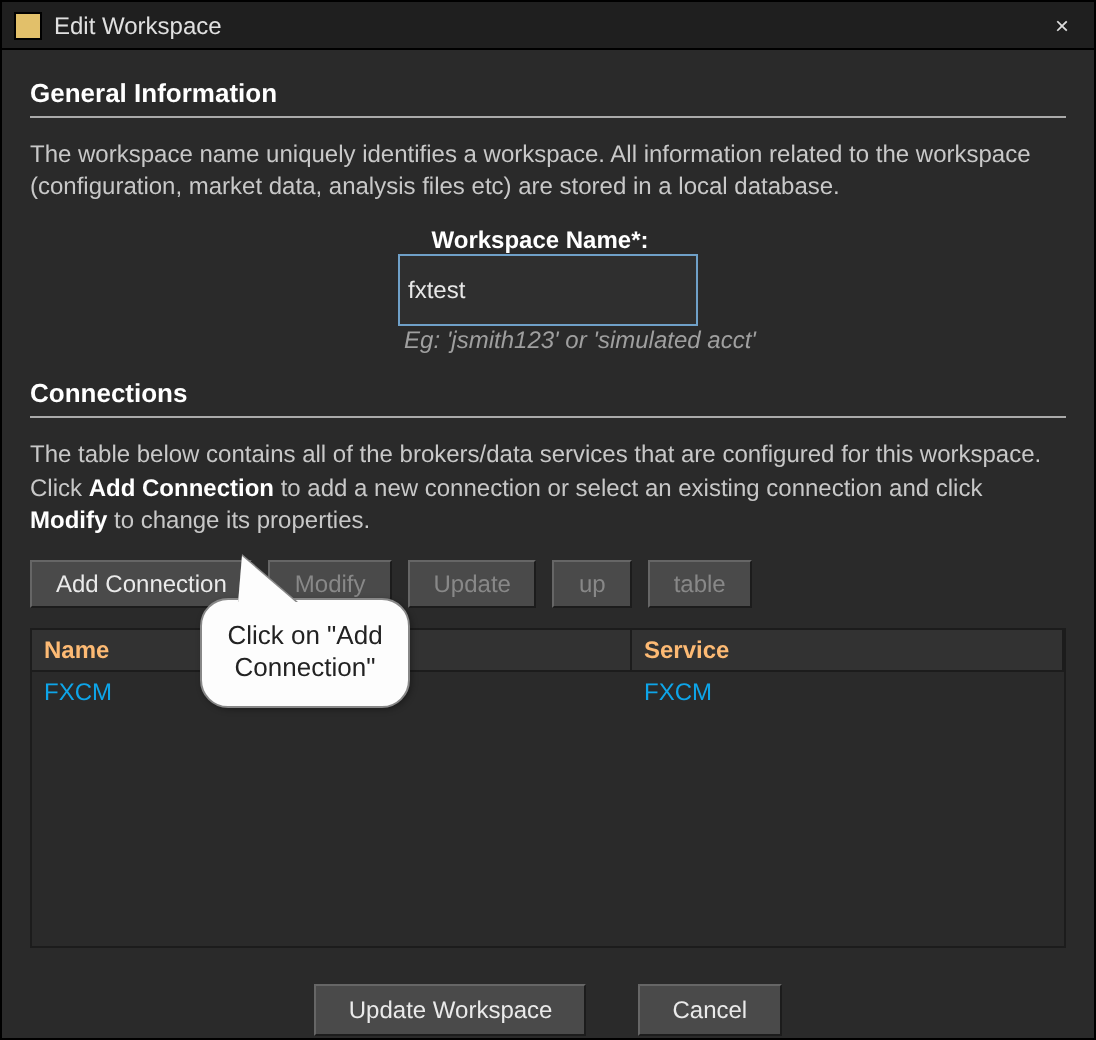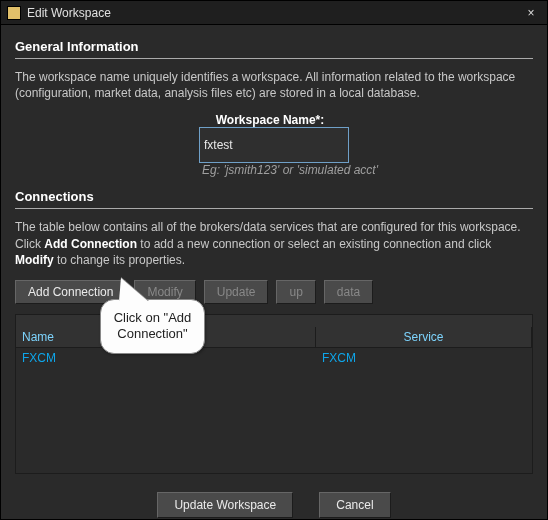--- a/index.html
+++ b/index.html
@@ -80,27 +80,26 @@
     height: 160px;
     position: relative;
   }
   .thead {
     display: flex;
     background: #323232;
     border-bottom: 1px solid #1c1c1c;
   }
   .th {
     padding: 3px 6px;
-    color: #7dd3fc;
+    color: #fdba74;
     border-right: 1px solid #1c1c1c;
-    font-weight: normal;
-    margin-top: 12px;
+    font-weight: bold;
   }
   .th.col-name { width: 300px; }
-  .th.col-svc  { flex: 1; text-align: center; }
+  .th.col-svc  { flex: 1; }
   .trow { display: flex; }
   .td { padding: 3px 6px; border-right: 1px solid transparent; color: #0ea5e9; }
   .td.col-name { width: 300px; }
   .td.col-svc  { flex: 1; }
 
   .footer { display: flex; justify-content: center; gap: 26px; margin-top: 18px; }
   .fbtn {
     background: #4a4a4a;
     color: #eaeaea;
     border: 1px solid #1c1c1c;
@@ -166,21 +165,21 @@
   <hr class="hr">
   <div class="para">
     <span>The table below contains all of the brokers/data services that are configured for this workspace. Click </span><span class="bold">Add Connection</span><span> to add a new connection or select an existing connection and click </span><span class="bold">Modify</span><span> to change its properties.</span>
   </div>
 
   <div class="btnrow">
     <button class="btn">Add Connection</button>
     <button class="btn disabled">Modify</button>
     <button class="btn disabled">Update</button>
     <button class="btn disabled">up</button>
-    <button class="btn disabled">data</button>
+    <button class="btn disabled">table</button>
   </div>
 
   <div class="tablewrap">
     <div class="thead">
       <div class="th col-name">Name</div>
       <div class="th col-svc">Service</div>
     </div>
     <div class="trow">
       <div class="td col-name">FXCM</div>
       <div class="td col-svc">FXCM</div>

